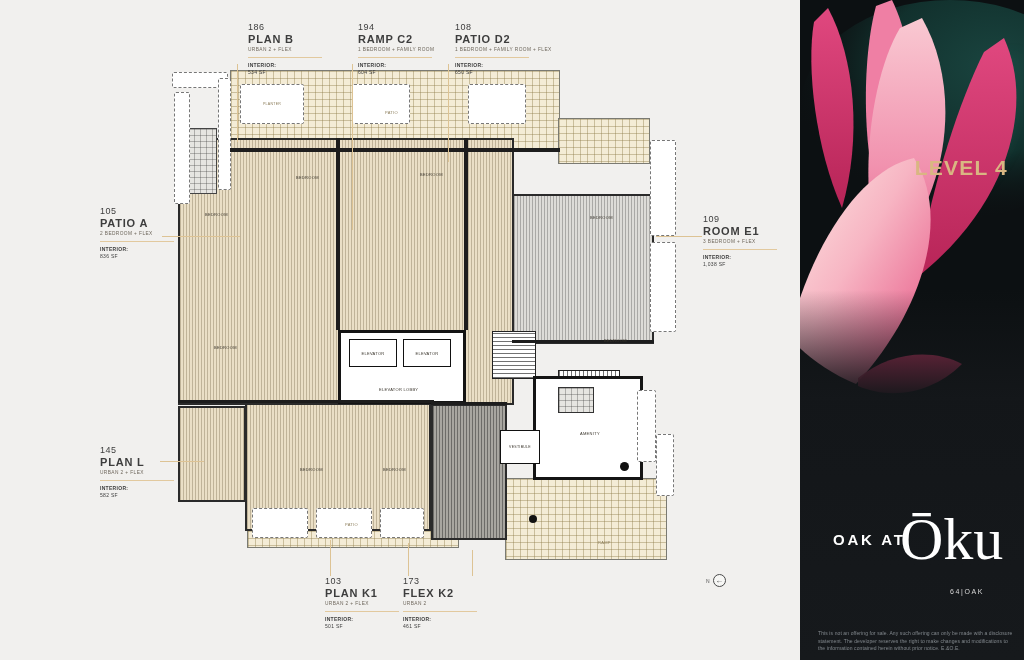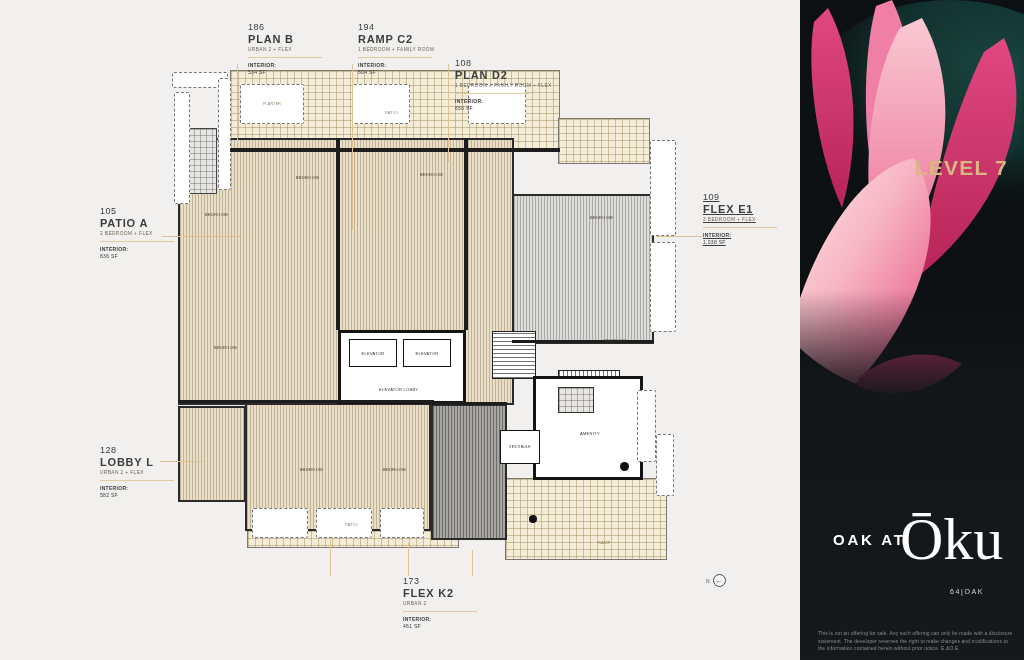--- a/index.html
+++ b/index.html
@@ -154,56 +154,64 @@
 
   <div class="callout" style="left:358px;top:22px;">
     <div class="c-id">194</div>
     <div class="c-plan">RAMP C2</div>
     <div class="c-type">1 BEDROOM + FAMILY ROOM</div>
     <div class="c-sep"></div>
     <div class="c-int">INTERIOR:</div>
     <div class="c-area">604 SF</div>
   </div>
 
-  <div class="callout" style="left:455px;top:22px;margin-top:36px;">
+  <div class="callout" style="left:455px;top:22px;">
     <div class="c-id">108</div>
-    <div class="c-plan">PLAN D2</div>
+    <div class="c-plan">PATIO D2</div>
     <div class="c-type">1 BEDROOM + FAMILY ROOM + FLEX</div>
     <div class="c-sep"></div>
     <div class="c-int">INTERIOR:</div>
     <div class="c-area">650 SF</div>
   </div>
 
   <div class="callout" style="left:100px;top:190px;margin-top:16px;">
     <div class="c-id">105</div>
     <div class="c-plan">PATIO A</div>
     <div class="c-type">2 BEDROOM + FLEX</div>
     <div class="c-sep"></div>
     <div class="c-int">INTERIOR:</div>
     <div class="c-area">836 SF</div>
   </div>
 
-  <div class="callout" style="left:703px;top:192px;text-decoration:underline;">
+  <div class="callout" style="left:703px;top:214px;">
     <div class="c-id">109</div>
-    <div class="c-plan">FLEX E1</div>
+    <div class="c-plan">ROOM E1</div>
     <div class="c-type">3 BEDROOM + FLEX</div>
     <div class="c-sep"></div>
     <div class="c-int">INTERIOR:</div>
     <div class="c-area">1,038 SF</div>
   </div>
 
   <div class="callout" style="left:100px;top:445px;">
-    <div class="c-id">128</div>
-    <div class="c-plan">LOBBY L</div>
+    <div class="c-id">145</div>
+    <div class="c-plan">PLAN L</div>
     <div class="c-type">URBAN 2 + FLEX</div>
     <div class="c-sep"></div>
     <div class="c-int">INTERIOR:</div>
     <div class="c-area">582 SF</div>
   </div>
 
+  <div class="callout" style="left:325px;top:576px;">
+    <div class="c-id">103</div>
+    <div class="c-plan">PLAN K1</div>
+    <div class="c-type">URBAN 2 + FLEX</div>
+    <div class="c-sep"></div>
+    <div class="c-int">INTERIOR:</div>
+    <div class="c-area">501 SF</div>
+  </div>
 
   <div class="callout" style="left:403px;top:576px;">
     <div class="c-id">173</div>
     <div class="c-plan">FLEX K2</div>
     <div class="c-type">URBAN 2</div>
     <div class="c-sep"></div>
     <div class="c-int">INTERIOR:</div>
     <div class="c-area">461 SF</div>
   </div>
 
@@ -250,21 +258,21 @@
 
       <path d="M28,8 C55,58 62,138 42,208 C16,150 6,68 14,22 Z" fill="url(#petalDeep)"></path>
       <path d="M92,0 C120,58 122,148 86,228 C60,158 62,58 76,6 Z" fill="#ef7fa4"></path>
       <path d="M204,38 C236,108 206,208 116,278 C130,194 156,108 184,52 Z" fill="url(#petalDeep)"></path>
       <path d="M122,18 C162,88 152,198 82,268 C56,188 70,78 100,28 Z" fill="url(#petalLight)"></path>
       <path d="M-10,330 C18,228 68,168 114,158 C150,214 126,308 56,384 C26,372 2,352 -10,338 Z" fill="url(#petalBig)"></path>
       <path d="M58,378 C90,352 132,348 162,364 C132,394 90,400 58,386 Z" fill="#c73563" opacity="0.9"></path>
       <rect y="290" width="224" height="110" fill="url(#fadeBottom)"></rect>
     </svg>
 
-    <div class="level-title">LEVEL 7</div>
+    <div class="level-title">LEVEL 4</div>
 
     <div class="brand-prefix">OAK AT</div>
     <div class="brand-name">Ōku</div>
     <div class="brand-sub">64|OAK</div>
     <div class="disclaimer">This is not an offering for sale. Any such offering can only be made with a disclosure statement. The developer reserves the right to make changes and modifications to the information contained herein without prior notice. E.&amp;O.E.</div>
   </div>
 
 </div>
 
 </body></html>

